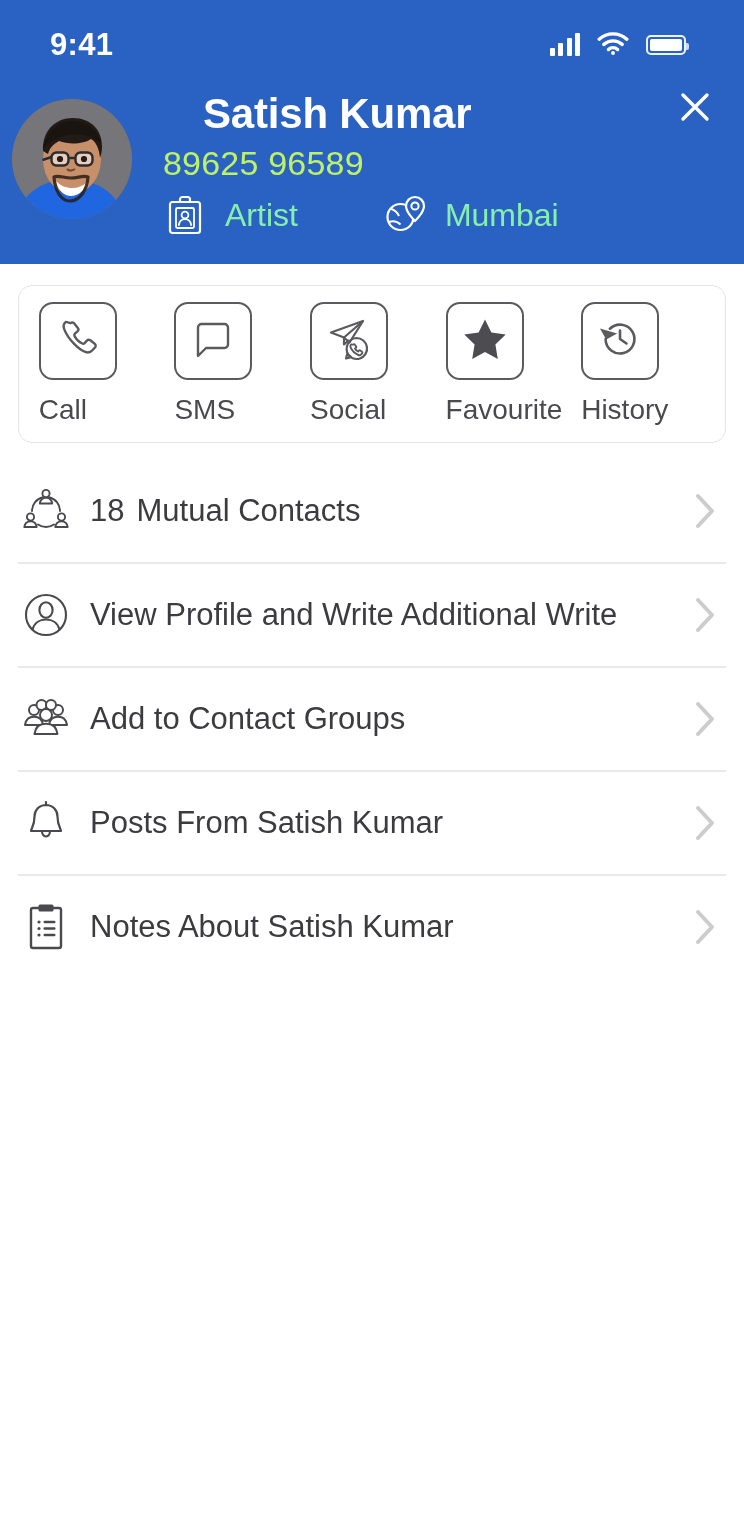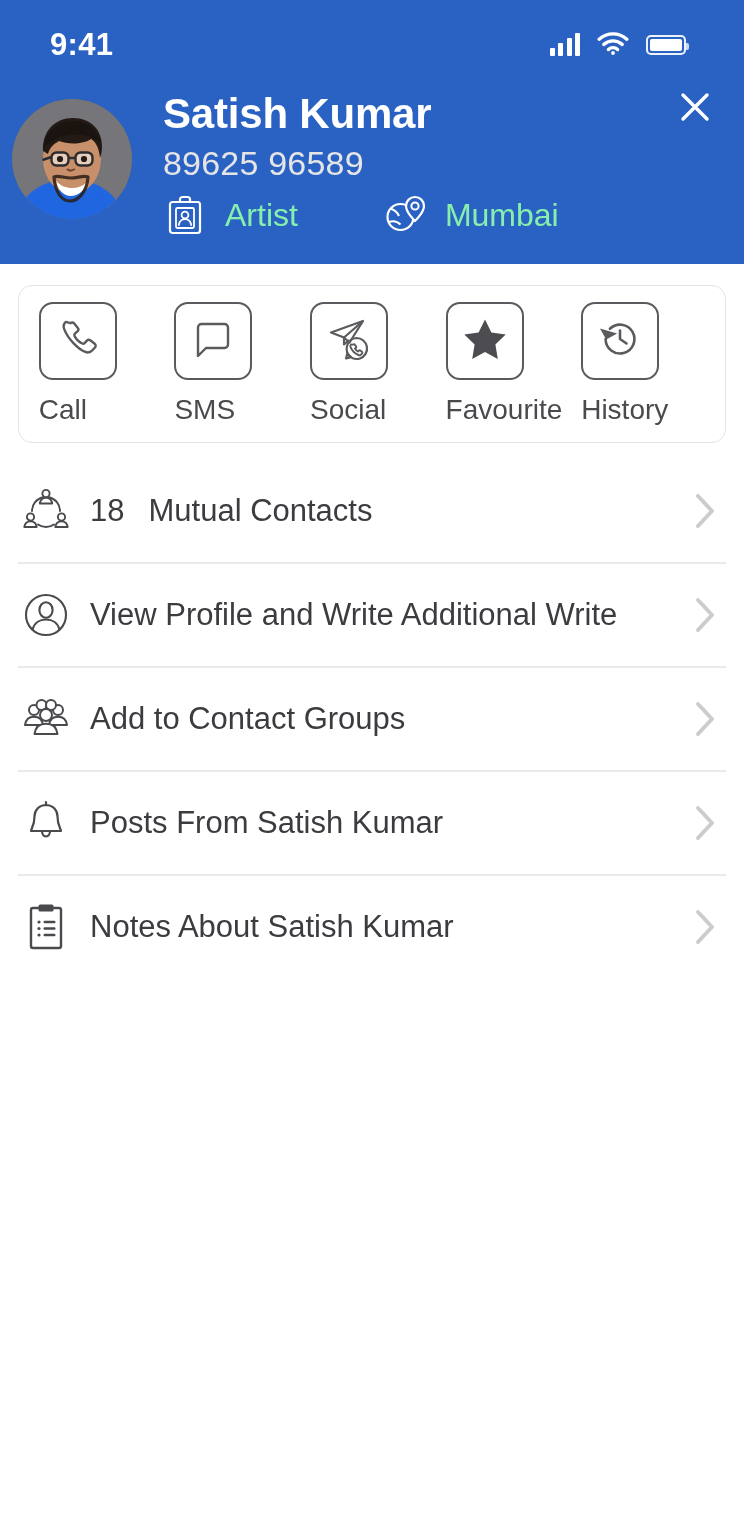--- a/index.html
+++ b/index.html
@@ -50,24 +50,24 @@
   .avatar {
     position:absolute; left:12px; top:99px;
     width:120px; height:120px; border-radius:50%;
     overflow:hidden; background:#6f6f73;
   }
   .avatar svg { display:block; width:120px; height:120px; }
 
   .identity { position:absolute; left:163px; top:88px; right:90px; }
   .contact-name {
     color:#ffffff; font-size:42px; font-weight:bold; line-height:52px;
-    letter-spacing:-0.2px; white-space:nowrap;
+    letter-spacing:-0.2px; white-space:nowrap;margin-left:40px;
   }
   .contact-phone {
-    color:#e5e5e5; font-size:34px; line-height:44px; font-weight:400;
+    color:#bef264; font-size:34px; line-height:44px; font-weight:400;
     margin-top:1px; letter-spacing:0.2px;
   }
   .meta-row { display:flex; align-items:center; margin-top:8px; }
   .meta-item { display:flex; align-items:center; }
   .meta-item + .meta-item { margin-left:85px; }
   .meta-item .mi-ico { width:44px; height:44px; display:flex; align-items:center; justify-content:center; }
   .meta-item .mi-txt {
     color:#86efac; font-size:32px; line-height:40px; margin-left:18px; font-weight:400;
   }
 
@@ -112,21 +112,21 @@
   .row-icon {
     width:56px; min-width:56px; height:56px;
     display:flex; align-items:center; justify-content:center;
   }
   .row-label {
     flex:1;
     margin-left:16px;
     font-size:31px; line-height:38px; color:#3c3c40; font-weight:400;
     white-space:nowrap;
   }
-  .row-label .count { margin-right:24px; }
+  .row-label .count { margin-right:12px; }
   .row-chevron { width:30px; height:40px; display:flex; align-items:center; justify-content:center; }
   .divider {
     height:2px; margin:0 18px; background:#eaeaec;
   }
 </style>
 </head>
 <body>
 
 <div class="screen">
 

